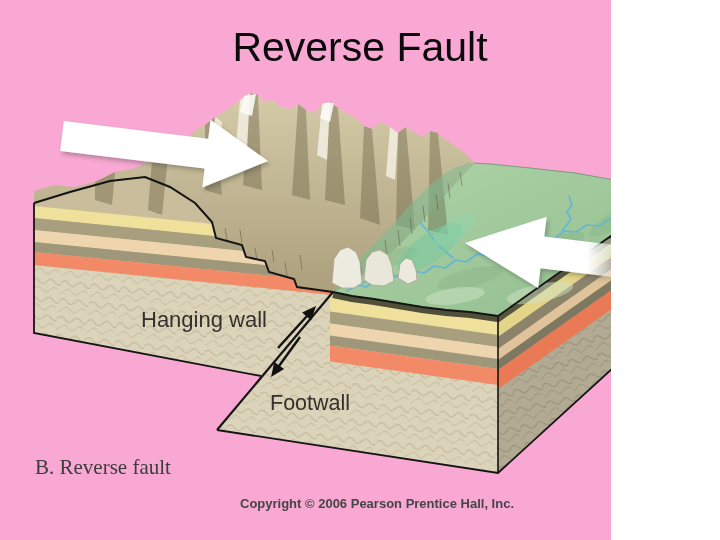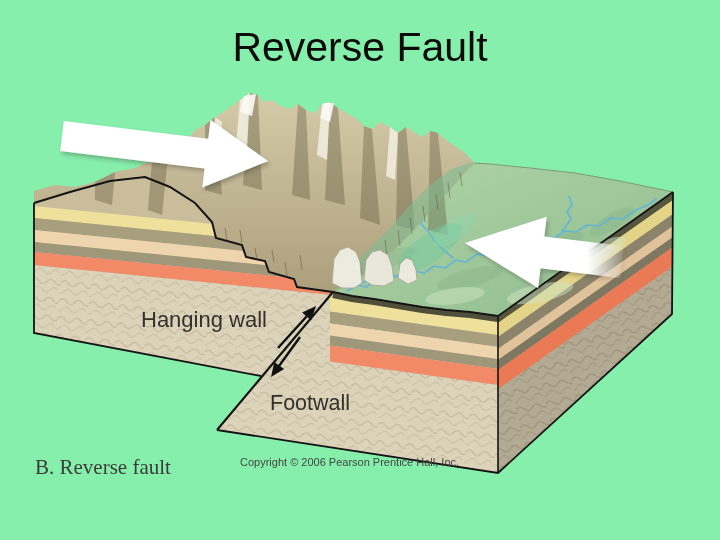--- a/index.html
+++ b/index.html
@@ -1,21 +1,21 @@
 <!DOCTYPE html>
 <html><head>
 <meta charset="utf-8">
 <style>
   html,body{margin:0;padding:0;background:#fff;}
-  .stage{position:relative;width:720px;height:540px;background:#86efac;overflow:hidden;
+  .stage{position:relative;width:611px;height:540px;background:#f9a8d4;overflow:hidden;
          font-family:"Liberation Sans",sans-serif;}
   .slide-title{position:absolute;top:24px;left:0;width:720px;text-align:center;
          font-size:41px;font-weight:400;color:#0b0b0b;letter-spacing:0;}
   .fig-caption{position:absolute;left:35px;top:455px;font-size:21px;color:#3c3c3c;font-family:Liberation Serif, serif;}
-  .copyright{position:absolute;left:240px;top:456px;font-size:11px;font-weight:400;color:#454545;}
+  .copyright{position:absolute;left:240px;top:496px;font-size:13px;font-weight:700;color:#454545;}
   svg{position:absolute;left:0;top:0;}
   svg text{font-family:"Liberation Sans",sans-serif;fill:#35302b;}
 </style>
 </head>
 <body>
 
 <div class="stage">
 
   <div class="slide-title">Reverse Fault</div>
 

